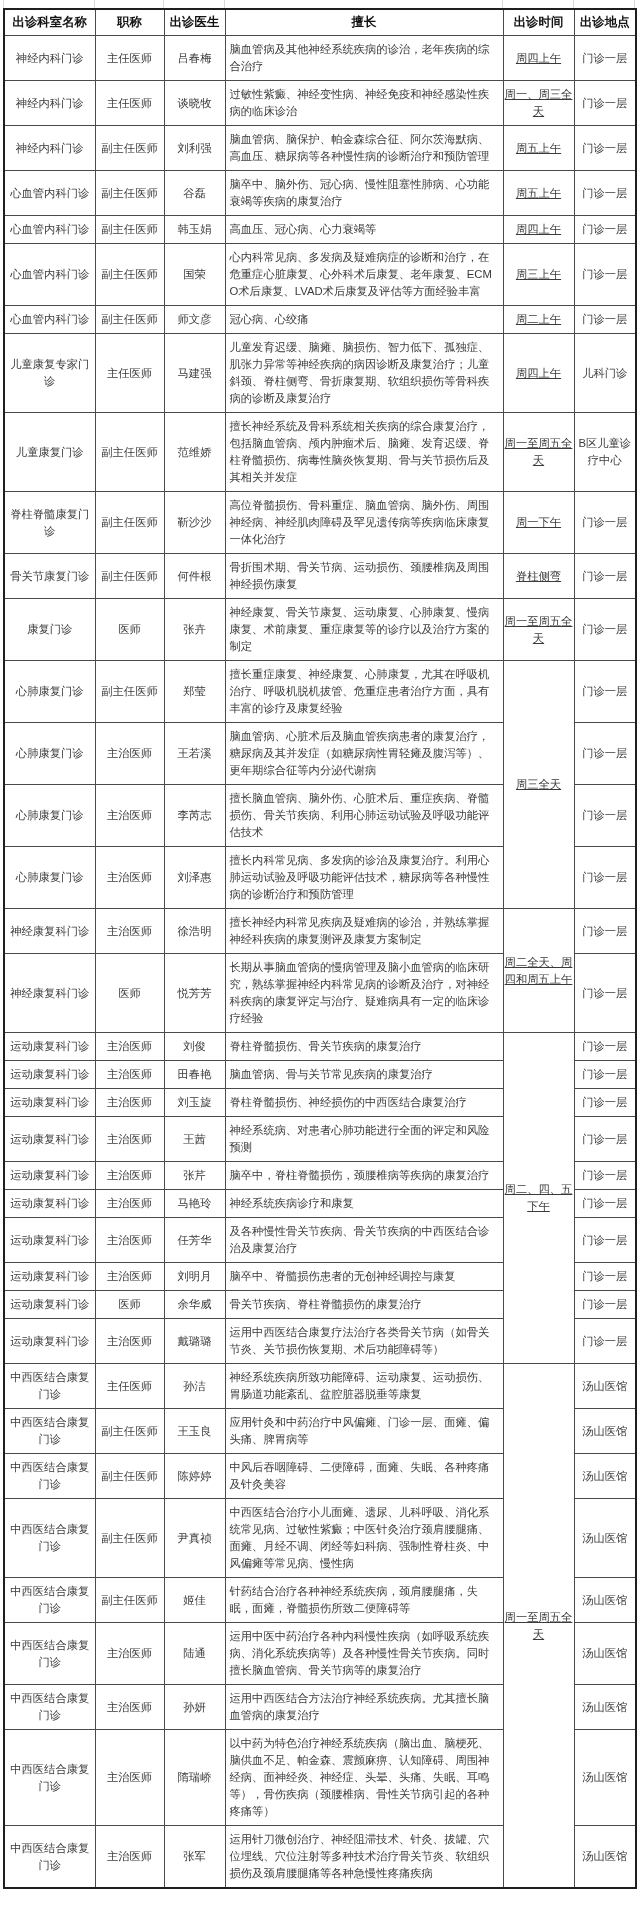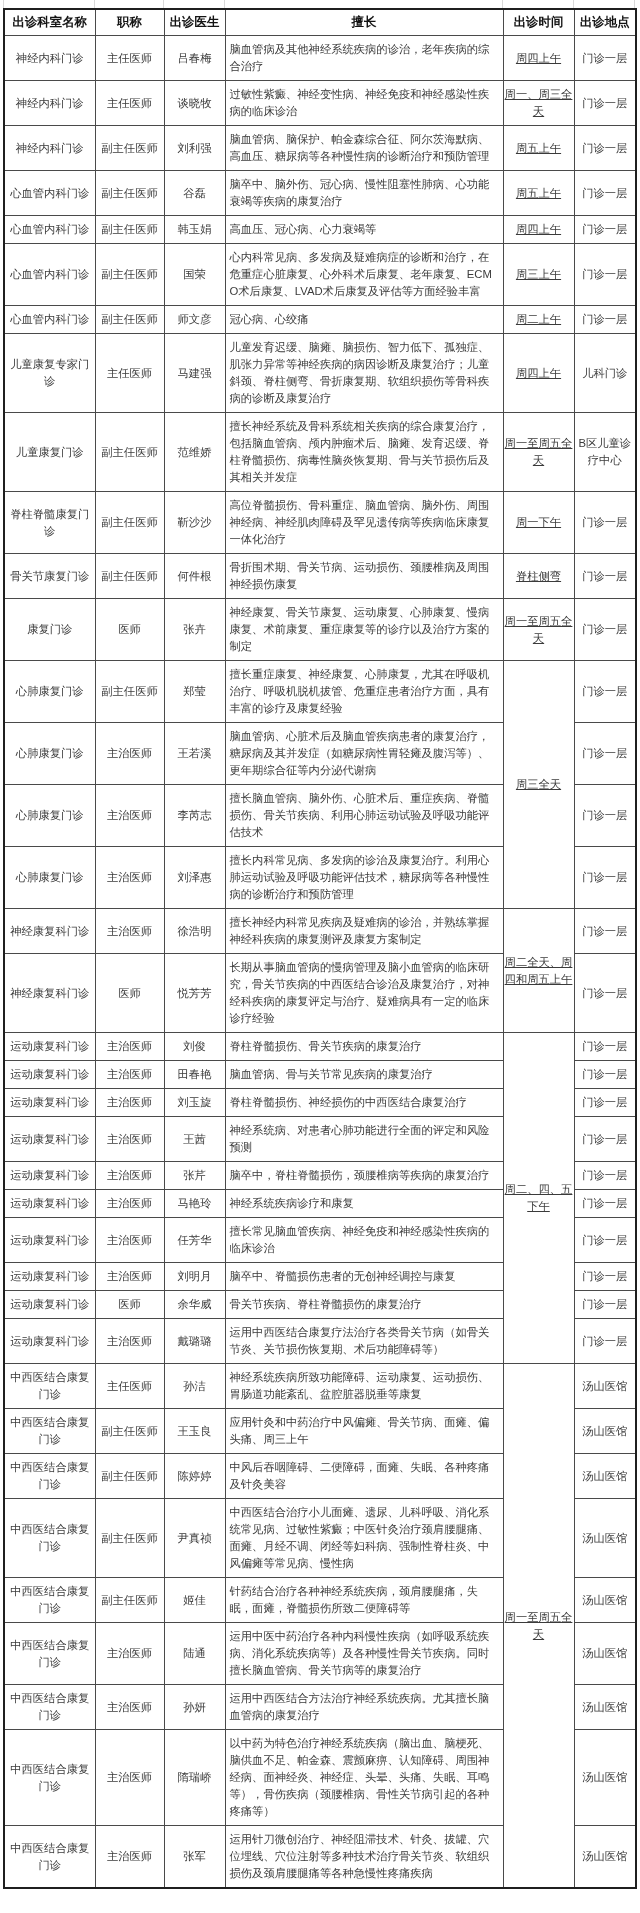--- a/index.html
+++ b/index.html
@@ -209,21 +209,21 @@
           <td class="c-title">主治医师</td>
           <td class="c-doctor">徐浩明</td>
           <td class="c-spec">擅长神经内科常见疾病及疑难病的诊治，并熟练掌握神经科疾病的康复测评及康复方案制定</td>
           <td class="c-time" rowspan="2">周二全天、周四和周五上午</td>
           <td class="c-loc">门诊一层</td>
         </tr>
         <tr>
           <td class="c-dept">神经康复科门诊</td>
           <td class="c-title">医师</td>
           <td class="c-doctor">悦芳芳</td>
-          <td class="c-spec">长期从事脑血管病的慢病管理及脑小血管病的临床研究，骨关节疾病的中西医结合诊治及康复治疗，对神经科疾病的康复评定与治疗、疑难病具有一定的临床诊疗经验</td>
+          <td class="c-spec">长期从事脑血管病的慢病管理及脑小血管病的临床研究，熟练掌握神经内科常见病的诊断及治疗，对神经科疾病的康复评定与治疗、疑难病具有一定的临床诊疗经验</td>
           <td class="c-loc">门诊一层</td>
         </tr>
         <tr>
           <td class="c-dept">运动康复科门诊</td>
           <td class="c-title">主治医师</td>
           <td class="c-doctor">刘俊</td>
           <td class="c-spec">脊柱脊髓损伤、骨关节疾病的康复治疗</td>
           <td class="c-time" rowspan="10">周二、四、五下午</td>
           <td class="c-loc">门诊一层</td>
         </tr>
@@ -259,21 +259,21 @@
           <td class="c-dept">运动康复科门诊</td>
           <td class="c-title">主治医师</td>
           <td class="c-doctor">马艳玲</td>
           <td class="c-spec">神经系统疾病诊疗和康复</td>
           <td class="c-loc">门诊一层</td>
         </tr>
         <tr>
           <td class="c-dept">运动康复科门诊</td>
           <td class="c-title">主治医师</td>
           <td class="c-doctor">任芳华</td>
-          <td class="c-spec">擅长常见脑血管疾病、神经免疫和神经感染性疾病的临床诊治</td>
+          <td class="c-spec">及各种慢性骨关节疾病、骨关节疾病的中西医结合诊治及康复治疗</td>
           <td class="c-loc">门诊一层</td>
         </tr>
         <tr>
           <td class="c-dept">运动康复科门诊</td>
           <td class="c-title">主治医师</td>
           <td class="c-doctor">刘明月</td>
           <td class="c-spec">脑卒中、脊髓损伤患者的无创神经调控与康复</td>
           <td class="c-loc">门诊一层</td>
         </tr>
         <tr>
@@ -295,21 +295,21 @@
           <td class="c-title">主任医师</td>
           <td class="c-doctor">孙洁</td>
           <td class="c-spec">神经系统疾病所致功能障碍、运动康复、运动损伤、胃肠道功能紊乱、盆腔脏器脱垂等康复</td>
           <td class="c-time" rowspan="9">周一至周五全天</td>
           <td class="c-loc">汤山医馆</td>
         </tr>
         <tr>
           <td class="c-dept">中西医结合康复门诊</td>
           <td class="c-title">副主任医师</td>
           <td class="c-doctor">王玉良</td>
-          <td class="c-spec">应用针灸和中药治疗中风偏瘫、骨关节病、面瘫、偏头痛、周三上午</td>
+          <td class="c-spec">应用针灸和中药治疗中风偏瘫、门诊一层、面瘫、偏头痛、脾胃病等</td>
           <td class="c-loc">汤山医馆</td>
         </tr>
         <tr>
           <td class="c-dept">中西医结合康复门诊</td>
           <td class="c-title">副主任医师</td>
           <td class="c-doctor">陈婷婷</td>
           <td class="c-spec">中风后吞咽障碍、二便障碍，面瘫、失眠、各种疼痛及针灸美容</td>
           <td class="c-loc">汤山医馆</td>
         </tr>
         <tr>

